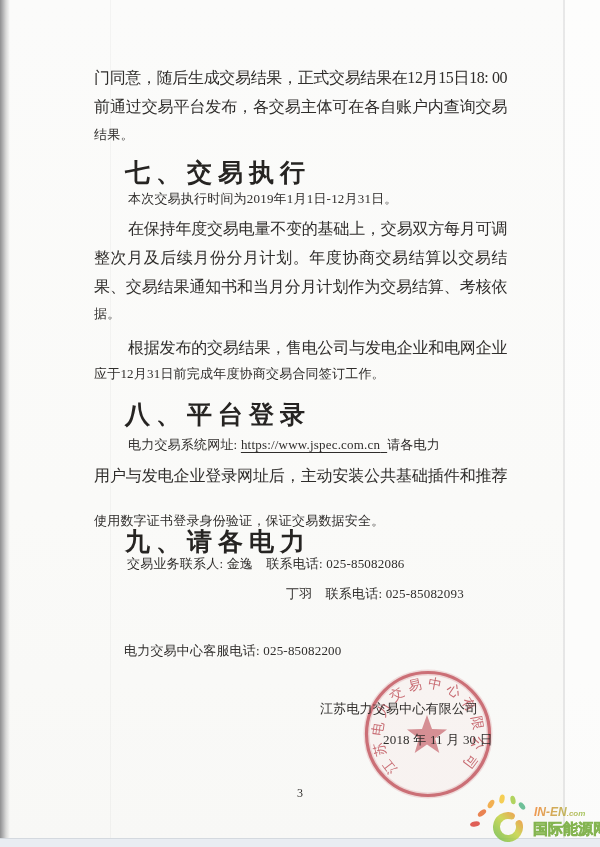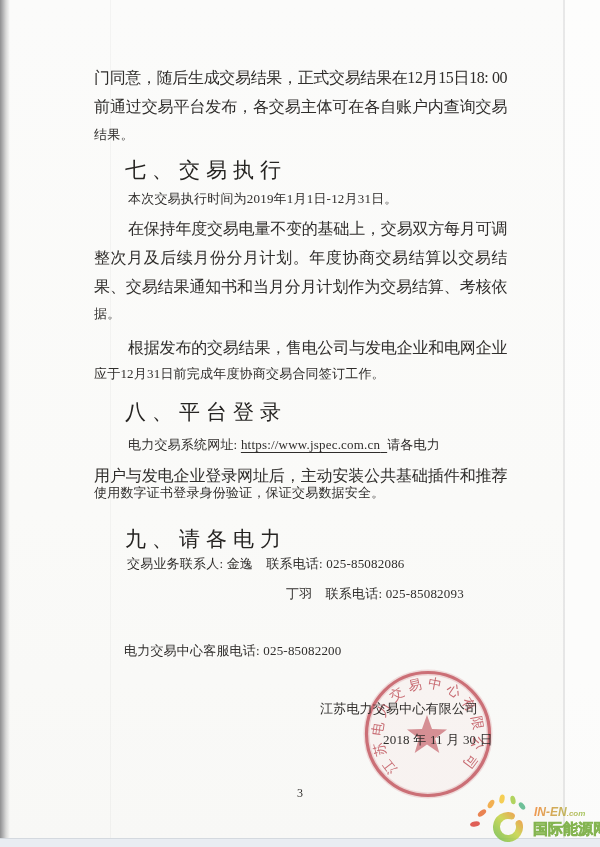--- a/index.html
+++ b/index.html
@@ -22,21 +22,21 @@
     font-size:13px;color:#2f2d2b;letter-spacing:0.2px;white-space:nowrap;
   }
   .just{
     left:94px;width:413px;white-space:normal;
     font-size:16px;letter-spacing:-0.45px;
     text-align:justify;text-align-last:justify;text-justify:inter-character;
   }
   .ind{text-indent:34px;}
   .heading{
     font-family:"Liberation Sans","DejaVu Sans",sans-serif;
-    font-weight:400;font-size:21px;letter-spacing:6px;color:#262422;
+    font-weight:700;font-size:25px;letter-spacing:6px;color:#262422;
   }
   .url{text-decoration:underline;text-underline-offset:3px;margin-top:36px;}
   .url-gap{text-decoration:underline;text-underline-offset:3px;}
   .pagenum{left:0;width:600px;text-align:center;font-size:12px;letter-spacing:0;}
 
   
   .stamp{position:absolute;left:356px;top:662px;z-index:3;mix-blend-mode:multiply;opacity:0.92;}
   
   .watermark{position:absolute;left:468px;top:792px;z-index:5;opacity:0.88;}
 </style>
@@ -60,21 +60,21 @@
   <div class="line just ind" style="top:219px">在保持年度交易电量不变的基础上，交易双方每月可调</div>
   <div class="line just" style="top:248px">整次月及后续月份分月计划。年度协商交易结算以交易结</div>
   <div class="line just" style="top:277px">果、交易结果通知书和当月分月计划作为交易结算、考核依</div>
   <div class="line" style="top:305px;left:94px">据。</div>
   <div class="line just ind" style="top:338px">根据发布的交易结果，售电公司与发电企业和电网企业</div>
   <div class="line" style="top:365px;left:94px">应于12月31日前完成年度协商交易合同签订工作。</div>
 
   <div class="line heading" style="top:398px;left:125px">八、平台登录</div>
   <div class="line ind" style="top:436px;left:94px"><span>电力交易系统网址: </span><span class="url">https://www.jspec.com.cn</span><span class="url-gap">&nbsp;&nbsp;</span><span>请各电力</span></div>
   <div class="line just" style="top:466px">用户与发电企业登录网址后，主动安装公共基础插件和推荐</div>
-  <div class="line" style="top:484px;left:94px">使用数字证书登录身份验证，保证交易数据安全。</div>
+  <div class="line" style="top:512px;left:94px">使用数字证书登录身份验证，保证交易数据安全。</div>
 
   <div class="line heading" style="top:525px;left:125px">九、请各电力</div>
   <div class="line" style="top:555px;left:127px">交易业务联系人: 金逸　联系电话: 025-85082086</div>
   <div class="line" style="top:585px;left:286px">丁羽　联系电话: 025-85082093</div>
   <div class="line" style="top:642px;left:124px">电力交易中心客服电话: 025-85082200</div>
 
   <div class="line" style="top:700px;left:320px">江苏电力交易中心有限公司</div>
   <div class="line" style="top:731px;left:383px">2018 年 11 月 30 日</div>
 
   <svg class="stamp" width="146" height="146" viewBox="0 0 146 146">

